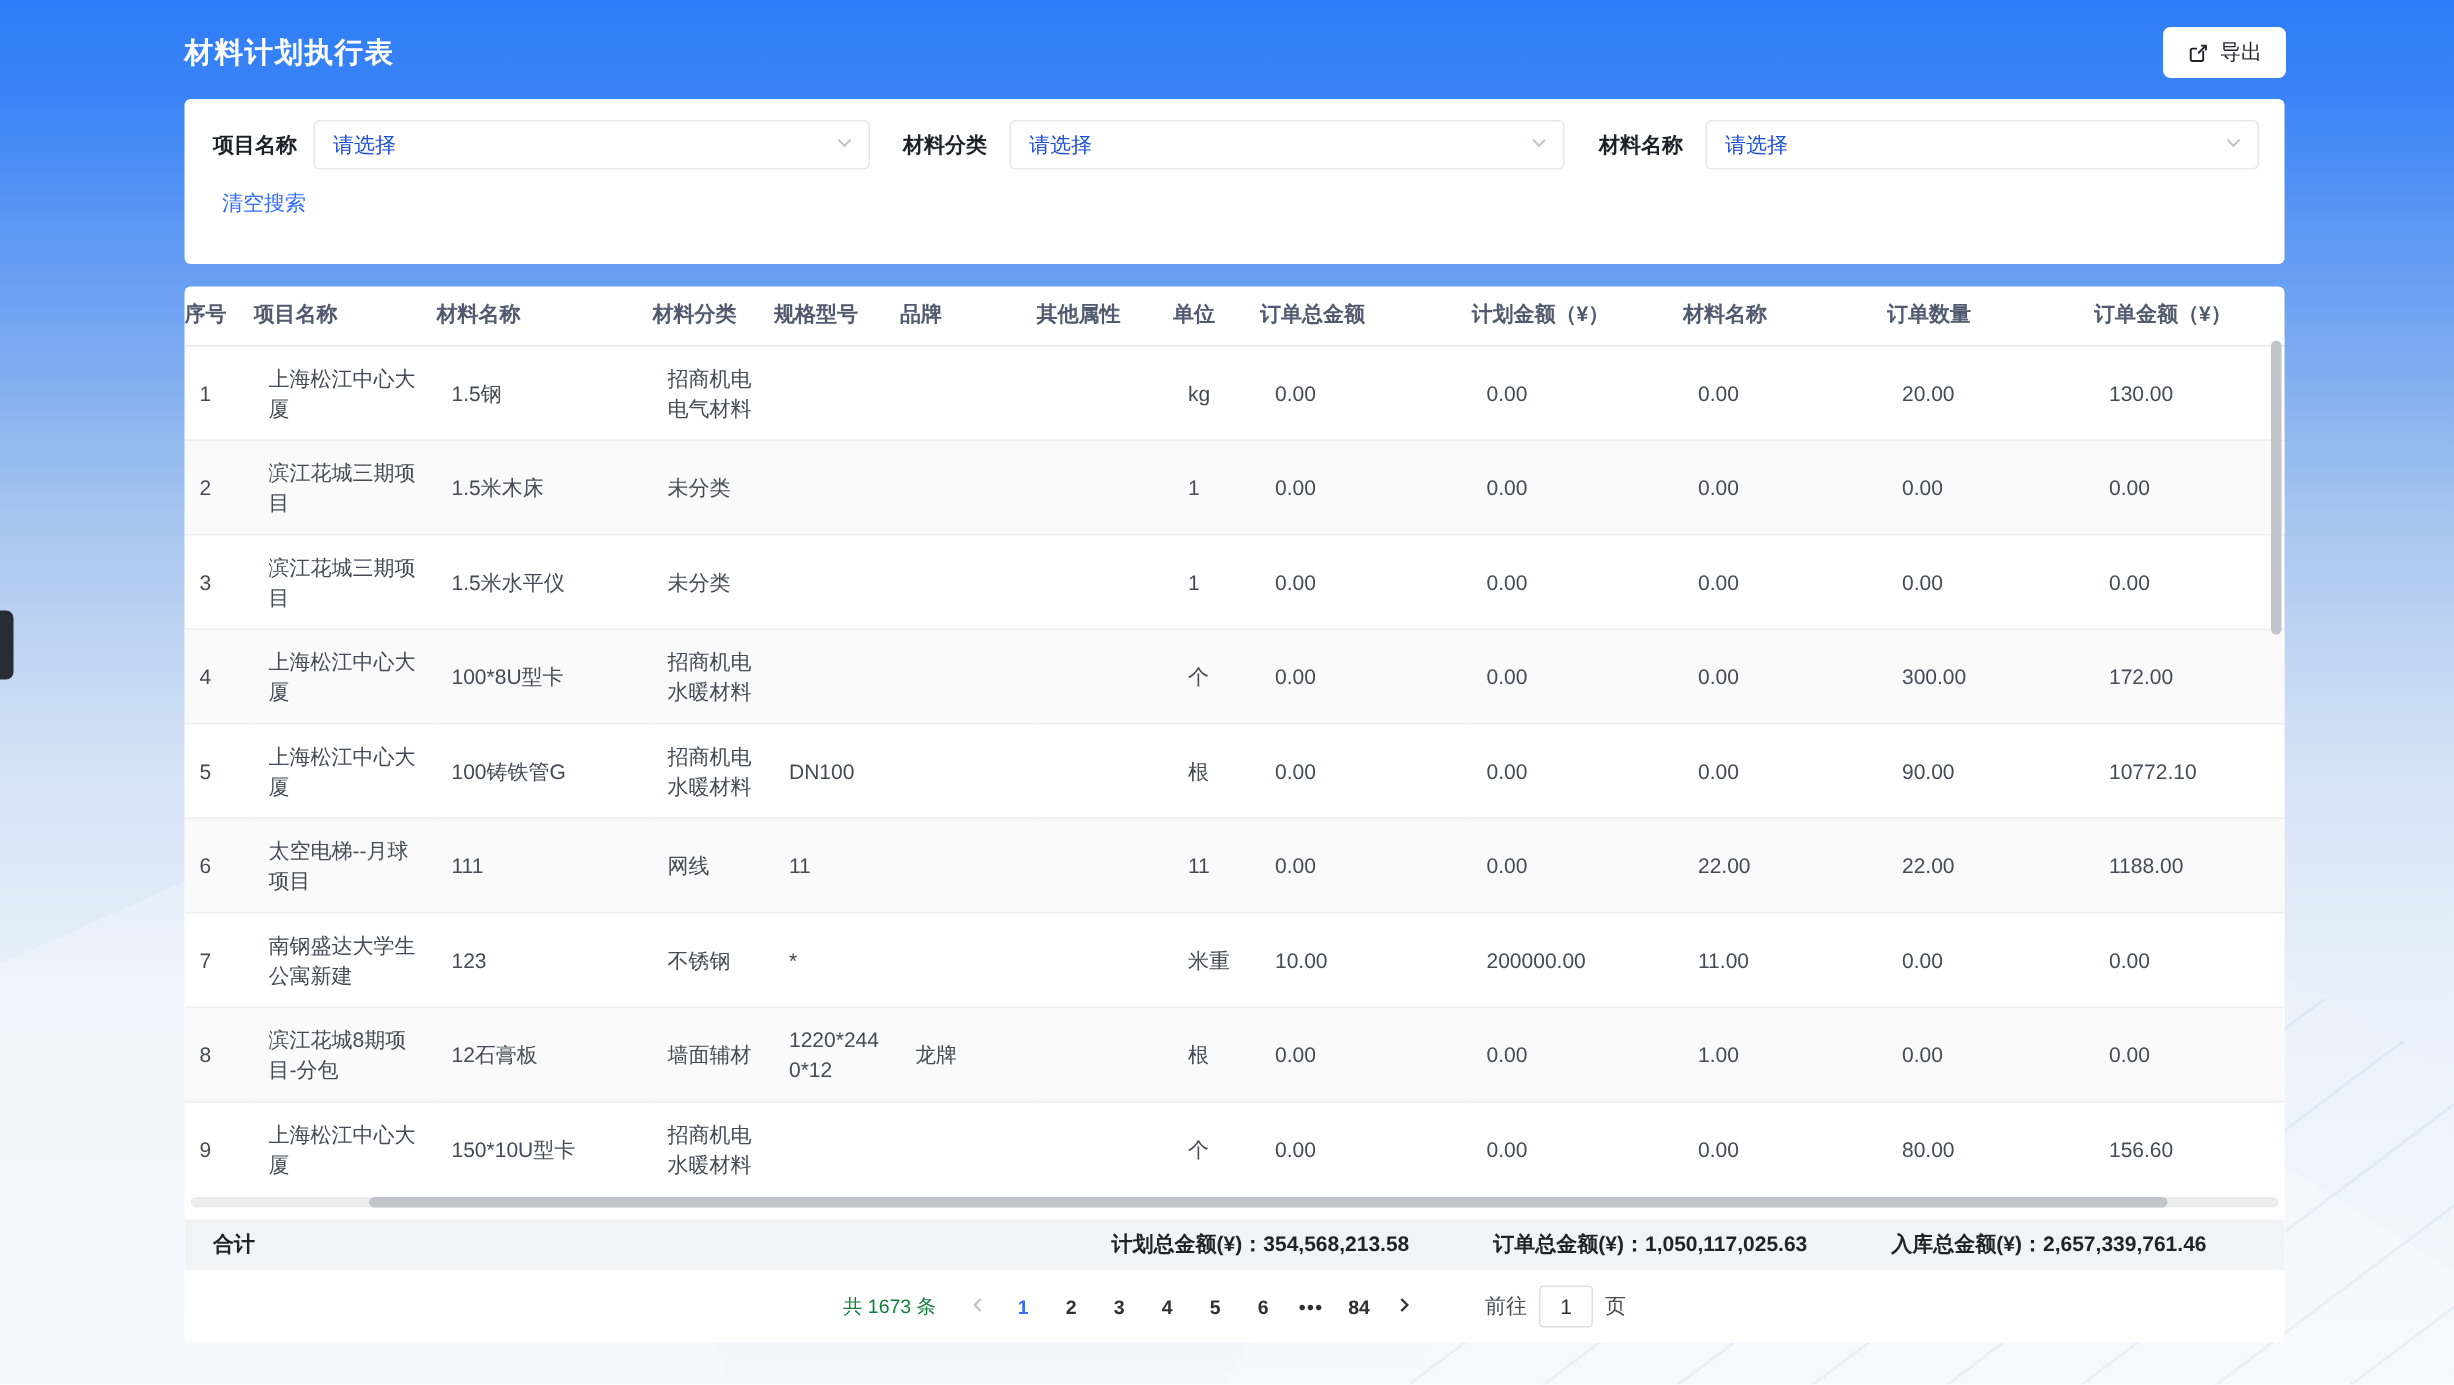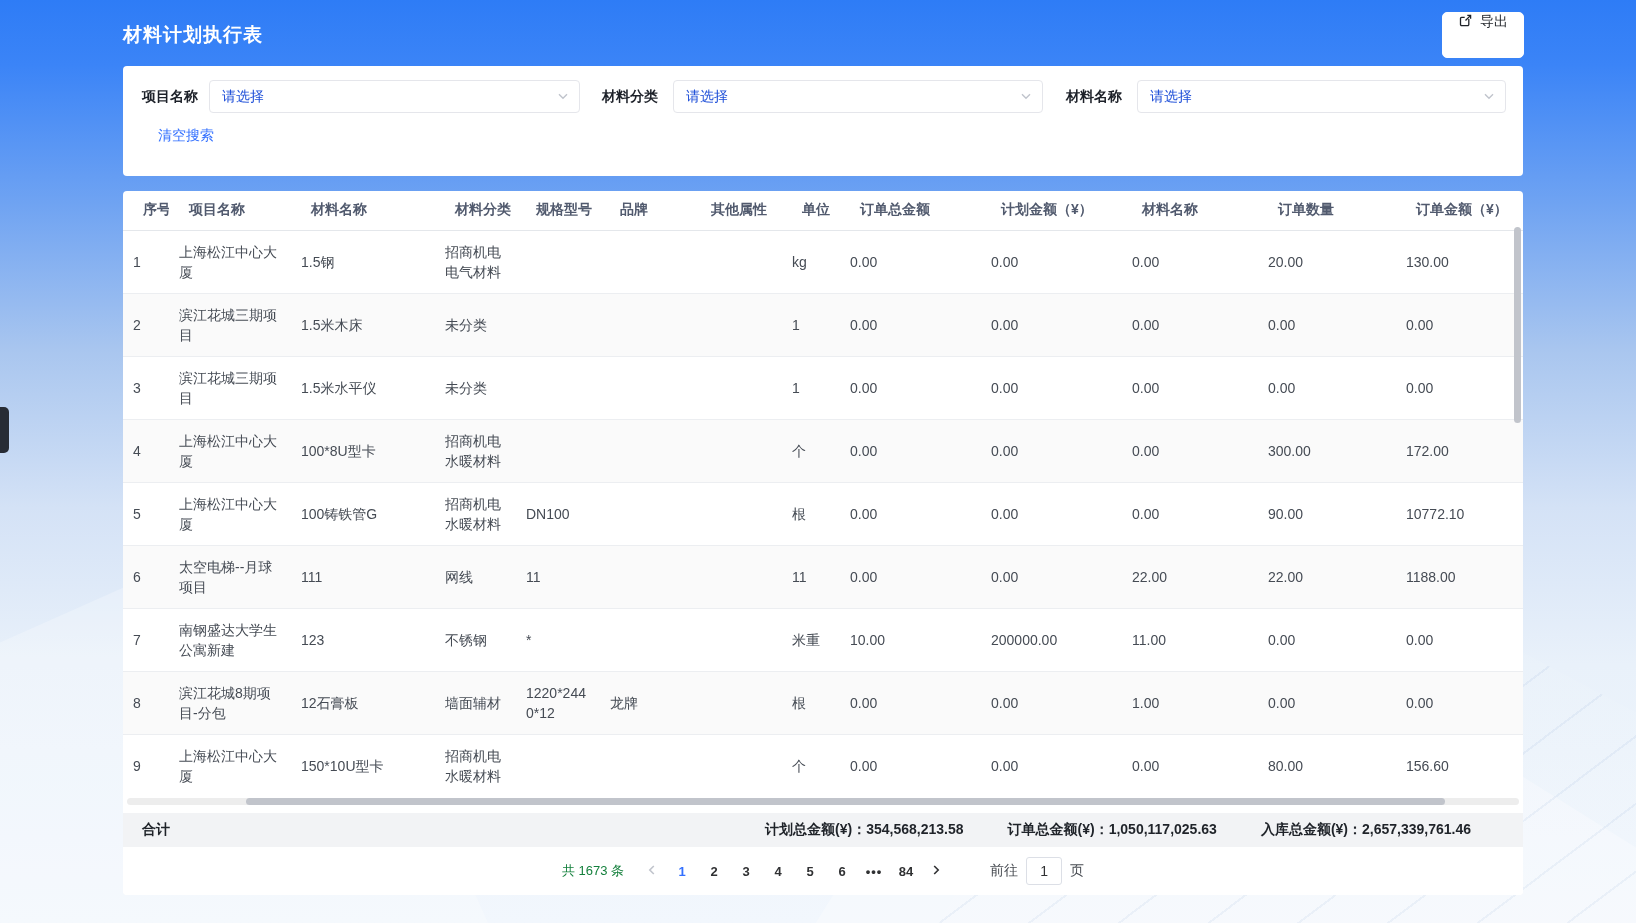--- a/index.html
+++ b/index.html
@@ -23,59 +23,59 @@
     transform:rotate(28deg);transform-origin:top left;}
   .shape-c{position:absolute;left:-320px;top:640px;width:800px;height:700px;
     background:rgba(255,255,255,0.25);transform:rotate(-24deg);}
   
   .drawer-handle{position:absolute;left:0;top:407px;width:9px;height:46px;background:#272C35;
     border-radius:0 5px 5px 0;cursor:pointer;}
   
   .app-header{position:absolute;left:123px;top:0;width:1401px;height:70px;
     display:flex;align-items:center;justify-content:space-between;}
   .page-title{color:#fff;font-size:19px;font-weight:700;letter-spacing:1px;}
-  .export-btn{display:flex;align-items:flex-start;gap:7px;height:46px;padding:0 15px;
+  .export-btn{display:flex;align-items:center;gap:7px;height:34px;padding:0 15px;
     background:#fff;border:1px solid #fff;border-radius:5px;font-size:14px;color:#1F2329;cursor:pointer;}
   .export-btn svg{display:block;}
   
   .filter-card{position:absolute;left:123px;top:66px;width:1400px;height:110px;background:#fff;border-radius:4px;}
   .filter-row{position:absolute;left:0;top:14px;width:100%;display:flex;align-items:center;}
   .filter-label{font-size:14px;color:#1D2129;font-weight:600;white-space:nowrap;}
   .lab1{margin-left:19px;margin-right:11px;}
   .lab2{margin-left:22px;margin-right:15px;}
   .lab3{margin-left:23px;margin-right:15px;}
   .select{position:relative;height:33px;background:#fff;border:1px solid #E5E6EB;border-radius:4px;
     display:flex;align-items:center;padding:0 30px 0 12px;cursor:pointer;}
   .select .placeholder{font-size:14px;color:#1d4ed8;}
   .select .chev{position:absolute;right:10px;top:50%;transform:translateY(-50%);}
   .sel1{width:371px;}.sel2{width:370px;}.sel3{width:369px;}
   .btn-row{position:absolute;left:19px;top:61px;display:flex;align-items:center;}
   .search-btn{width:206px;height:33px;background:var(--accent);border:none;border-radius:4px;
     color:#fff;font-size:14px;cursor:pointer;}
-  .clear-link{margin-left:16px;font-size:14px;color:var(--accent);cursor:pointer;background:none;border:none;}
+  .clear-link{margin-left:6px;font-size:14px;color:var(--accent);cursor:pointer;background:none;border:none;}
   
   .table-card{position:absolute;left:123px;top:191px;width:1400px;height:704px;background:#fff;border-radius:4px;overflow:hidden;}
   table{width:1400px;table-layout:fixed;border-collapse:collapse;}
-  th{height:39px;text-align:left;padding:0 20px;font-size:14px;font-weight:700;color:#515A6E;
+  th{height:39px;text-align:left;padding:0 0;font-size:14px;font-weight:700;color:#515A6E;
     border-bottom:1px solid #E4E7EB;white-space:nowrap;overflow:hidden;}
   td{height:63px;padding:0 10px;font-size:14px;color:#454B54;vertical-align:middle;line-height:20px;
     border-bottom:1px solid var(--table-border);word-break:break-word;overflow:hidden;}
   tbody tr:nth-child(even) td{background:var(--table-stripe);}
   td.col4{word-break:break-all;}
   
   .h-scroll{position:absolute;left:0;top:606px;width:100%;height:16px;background:#fff;}
   .h-track{position:absolute;left:4px;top:1px;width:1392px;height:7px;background:#EDEDED;border-radius:4px;}
   .h-thumb{position:absolute;left:123px;top:1px;width:1199px;height:7px;background:#C1C4CB;border-radius:4px;cursor:pointer;}
   .v-thumb{position:absolute;top:36px;right:2px;width:7px;height:196px;background:#C1C4CB;border-radius:4px;cursor:pointer;}
   
   .summary{position:absolute;left:0;top:622px;width:100%;height:34px;background:var(--summary-bg);
     display:flex;align-items:center;font-size:14px;color:#1F2329;}
   .summary-total{margin-left:19px;font-weight:700;}
   .summary-items{margin-left:auto;margin-right:52px;display:flex;gap:44px;font-weight:600;}
-  .summary-item{white-space:nowrap;}
+  .summary-item{white-space:nowrap;margin-left:12px;}
   
   .pagination{position:absolute;left:0;top:656px;width:100%;height:48px;
     display:flex;align-items:center;justify-content:center;background:#fff;}
   .total-text{font-size:13px;color:#15803d;margin-right:14px;}
   .arrow-btn{width:28px;height:28px;border:none;background:none;display:flex;align-items:center;justify-content:center;cursor:pointer;}
   .pager-pages{display:flex;align-items:center;}
   .page-btn{min-width:32px;height:28px;border:none;background:none;font-size:13px;font-weight:700;
     color:#303133;cursor:pointer;font-family:inherit;}
   .page-btn.active{color:var(--accent);}
   .page-btn.ellipsis{letter-spacing:1px;color:#303133;}

